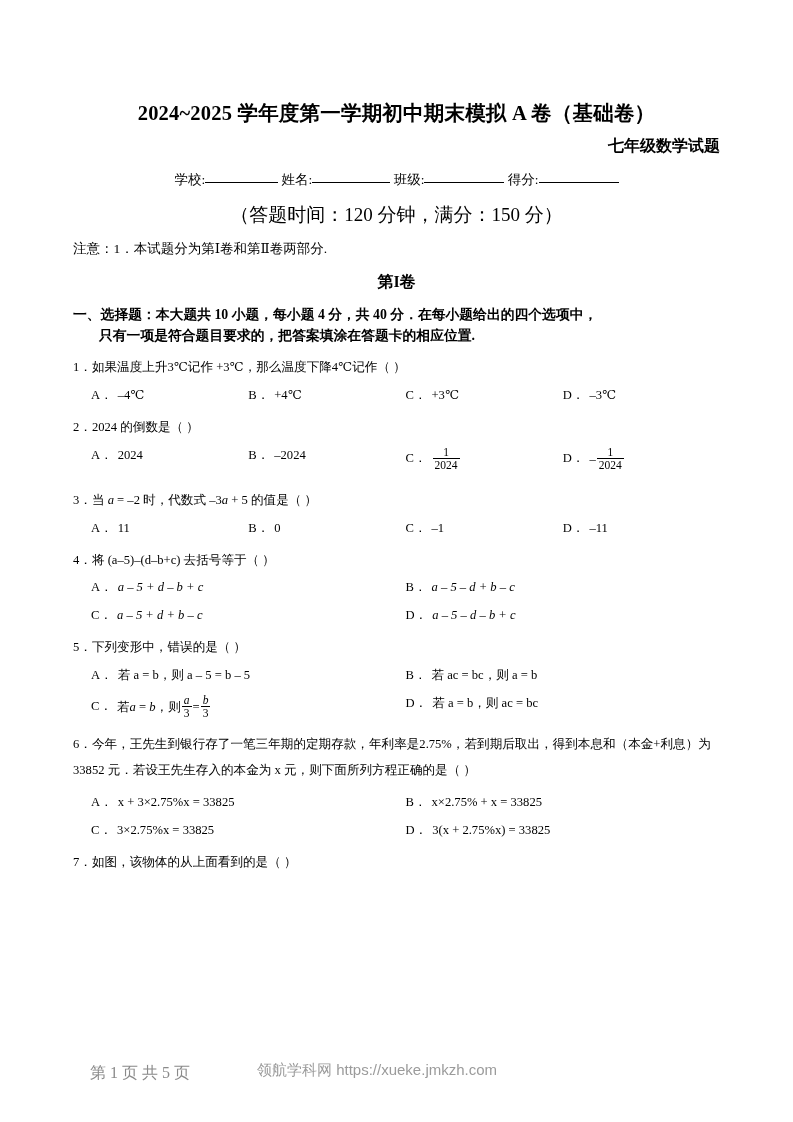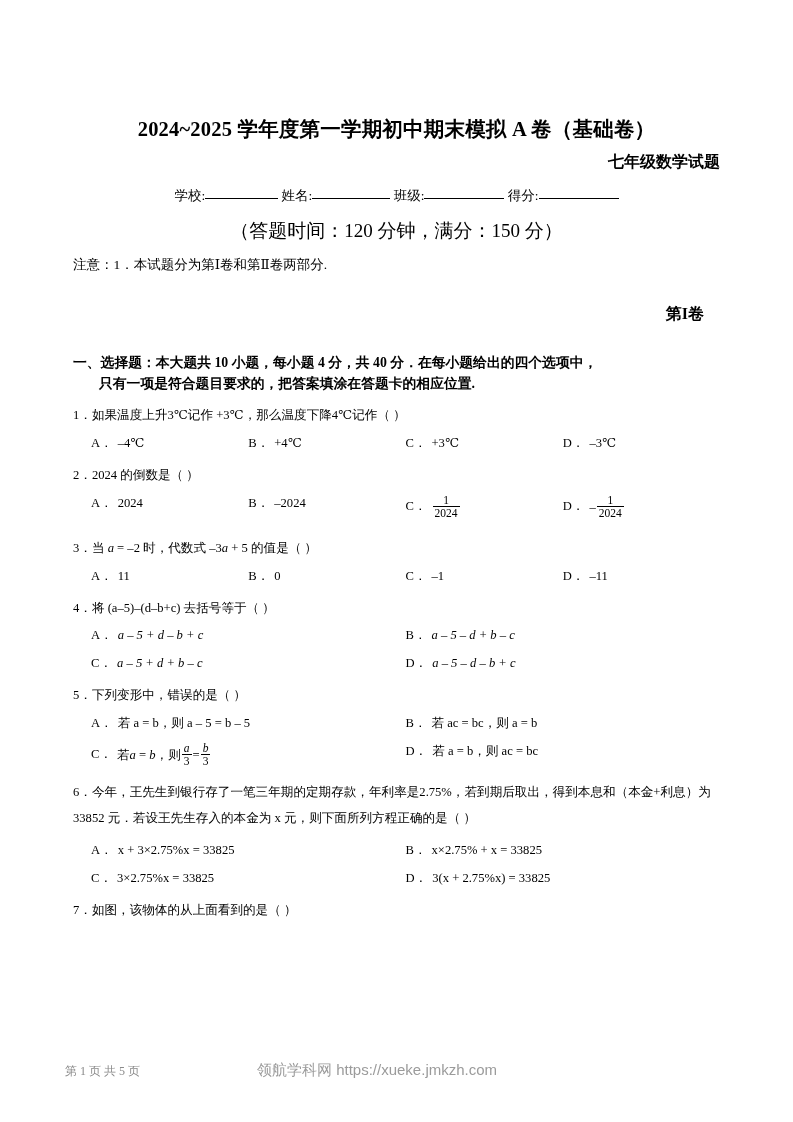--- a/index.html
+++ b/index.html
@@ -14,21 +14,21 @@
     font-family: "Liberation Serif", "DejaVu Serif", serif;
     color: #000000;
     overflow: hidden;
   }
   .page {
     position: absolute;
     left: 0; top: 0;
     width: 793px;
     height: 1122px;
     box-sizing: border-box;
-    padding: 16px 73px;
+    padding: 0 73px;
   }
 
   
   .doc-title {
     text-align: center;
     font-size: 20.5px;
     font-weight: bold;
     letter-spacing: 0.2px;
     margin: 0;
     padding-top: 101px;
@@ -73,24 +73,24 @@
   
   .notice {
     font-size: 13.5px;
     margin: 0;
     padding-top: 11px;
     line-height: 1.45;
   }
   .notice.indent { padding-left: 40px; padding-top: 7px; }
 
   .paper-part {
-    text-align: right;
+    text-align: center;
     font-size: 16px;
     font-weight: bold;
-    margin: 16px;
+    margin: 0;
     padding-top: 13px;
   }
 
   
   .section-head {
     font-size: 13.8px;
     font-weight: bold;
     margin: 0;
     padding-top: 12px;
     line-height: 1.52;
@@ -151,23 +151,23 @@
   
   .footer {
     position: absolute;
     left: 0;
     top: 1063px;
     width: 793px;
     height: 24px;
   }
   .footer-page {
     position: absolute;
-    left: 65px;
+    left: 90px;
     top: 0;
-    font-size: 12px;
+    font-size: 16px;
     color: #8a8a8a;
     white-space: nowrap;
   }
   .footer-brand {
     position: absolute;
     left: 257px;
     top: -2px;
     font-size: 15px;
     color: #9b9b9b;
     white-space: nowrap;

